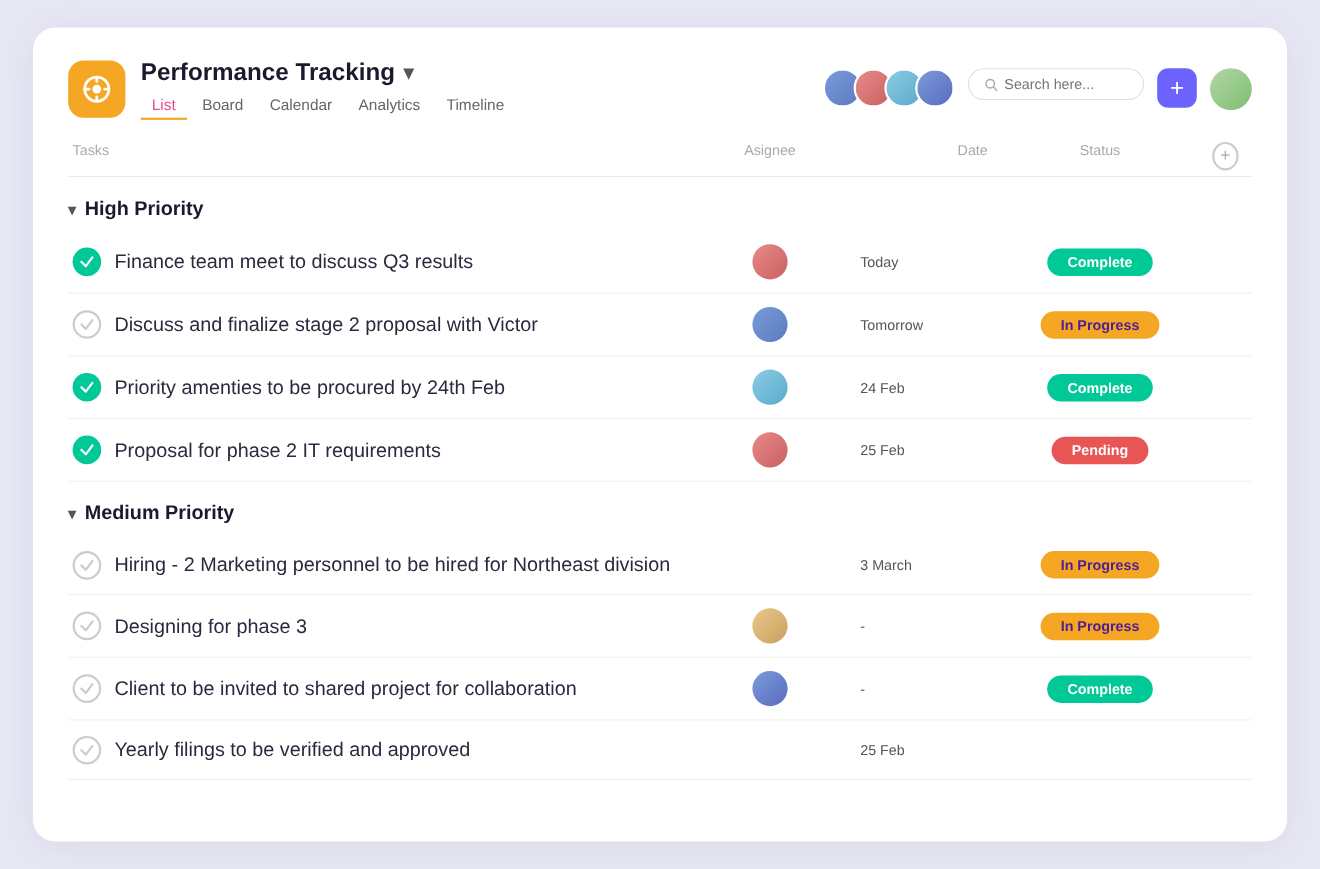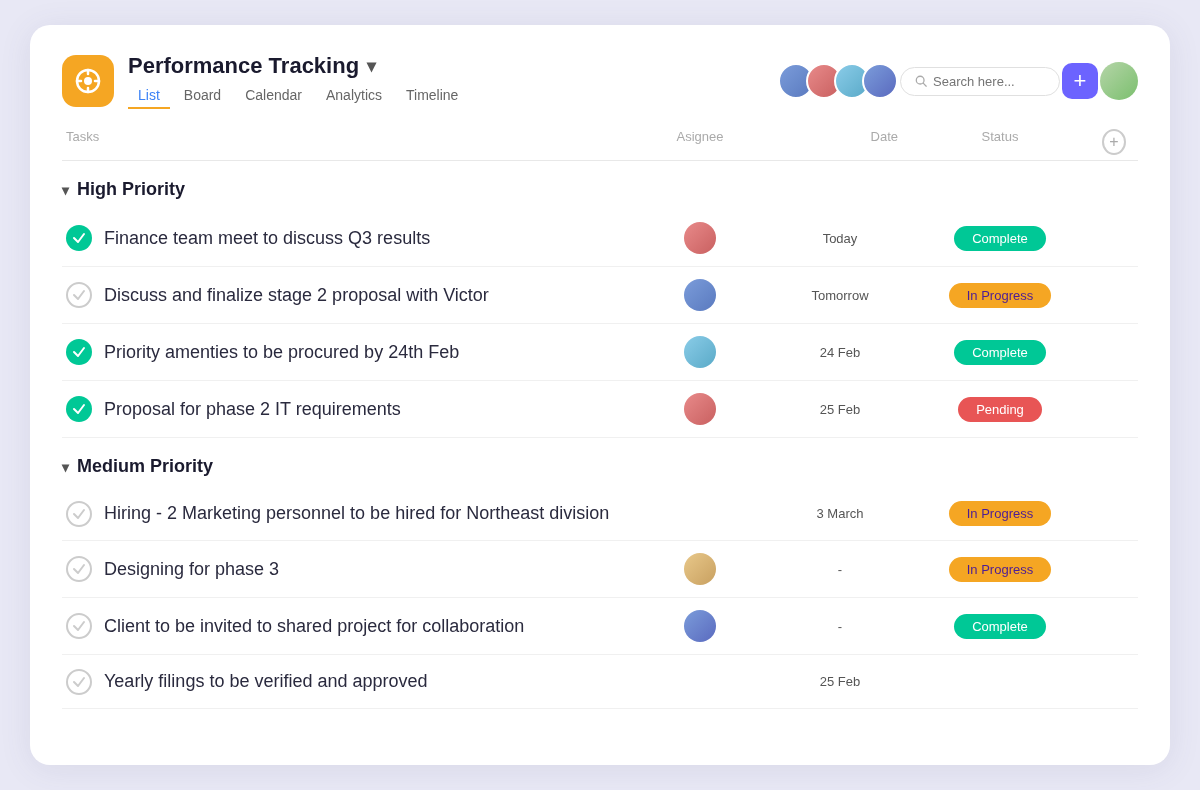--- a/index.html
+++ b/index.html
@@ -47,25 +47,25 @@
     }
     .nav-tab {
       font-size: 14px; font-weight: 500;
       padding: 4px 10px;
       color: #666;
       cursor: pointer;
       border-bottom: 2px solid transparent;
       text-decoration: none;
     }
     .nav-tab.active {
-      color: #3b82f6;
+      color: #ec4899;
       border-bottom: 2px solid #f5a623;
     }
     .header-right {
-      display: flex; align-items: center; gap: 2px;
+      display: flex; align-items: flex-start; gap: 12px;
     }
     .avatars { display: flex; }
     .avatar {
       width: 36px; height: 36px;
       border-radius: 50%;
       border: 2px solid #fff;
       margin-left: -8px;
       overflow: hidden;
       background: #ccc;
       display: flex; align-items: center; justify-content: center;
@@ -165,30 +165,29 @@
       font-size: 13px; font-weight: 600; color: #fff;
       overflow: hidden;
     }
     .ta-1 { background: linear-gradient(135deg, #e88a8a, #c96060); }
     .ta-2 { background: linear-gradient(135deg, #7b9cda, #5a7abf); }
     .ta-3 { background: linear-gradient(135deg, #8acce8, #5aaac8); }
     .ta-4 { background: linear-gradient(135deg, #e88a8a, #c96060); }
     .ta-5 { background: linear-gradient(135deg, #e8c88a, #c8a060); }
     .ta-6 { background: linear-gradient(135deg, #7b9cda, #5a6abf); }
     .date-cell {
-      text-align: center;
       font-size: 13px; color: #555;
     }
     .status-cell {
       display: flex; align-items: center; justify-content: center;
     }
     .status-badge {
       border-radius: 20px;
       padding: 5px 18px;
-      font-size: 13px; font-weight: 400;
+      font-size: 13px; font-weight: 700;
       display: inline-block;
     }
     .status-complete { background: #00c896; color: #fff; }
     .status-inprogress { background: #f5a623; color: #4c1d95; }
     .status-pending { background: #e85555; color: #ffffff; }
     .add-col {
       display: flex; align-items: center; justify-content: center;
     }
     .add-col-btn {
       width: 26px; height: 26px;

